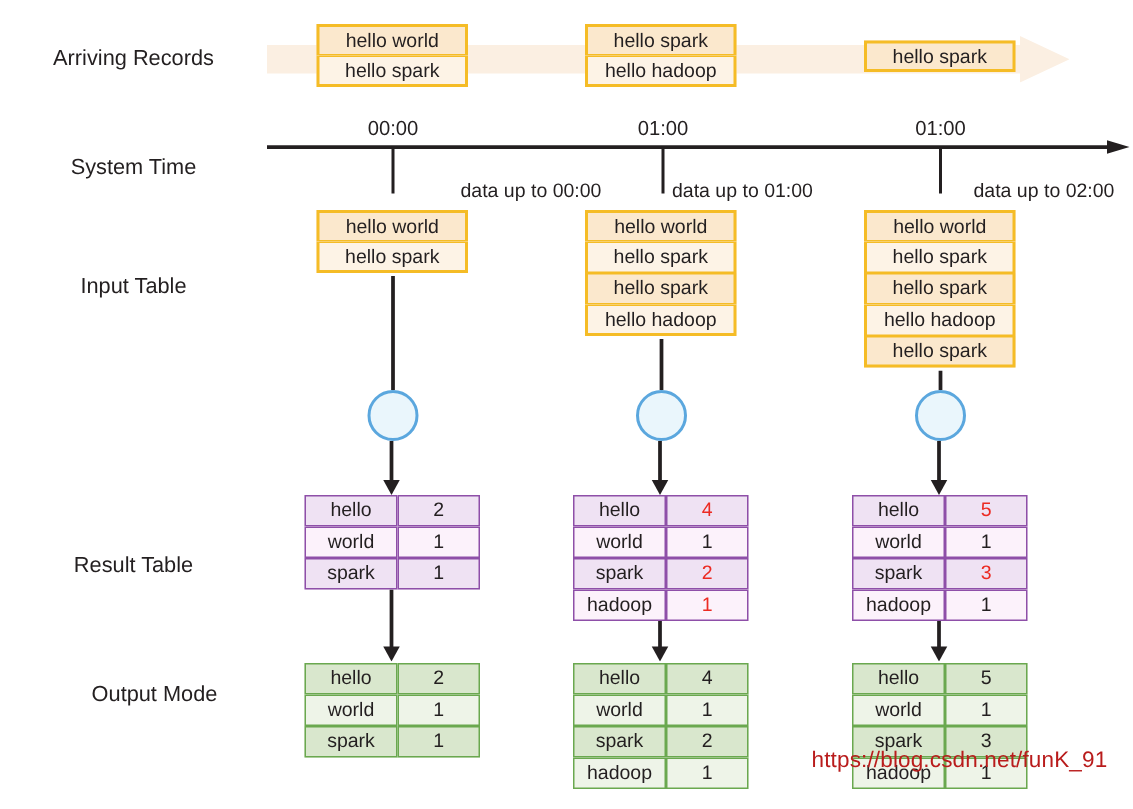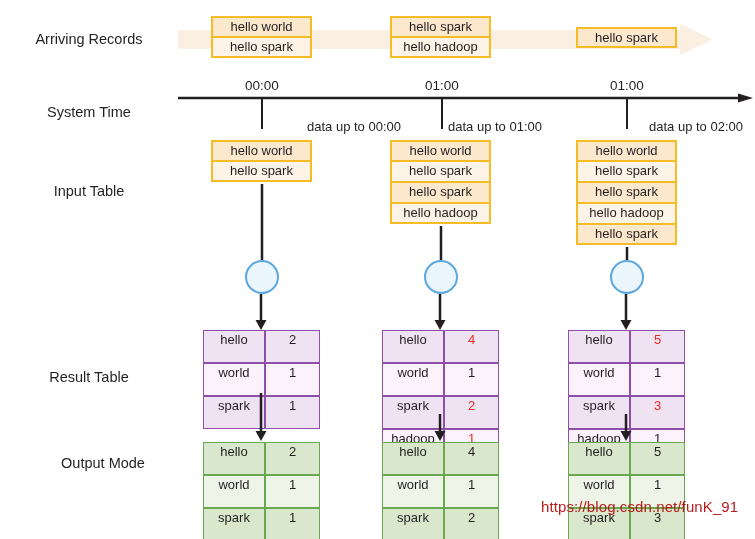--- a/index.html
+++ b/index.html
@@ -112,21 +112,21 @@
 
   
   .kvtable {
     position: absolute;
     border-collapse: collapse;
     box-sizing: border-box;
     font-size: 13px;
   }
   .kvtable .trow {
     display: flex;
-    height: 33px;
+    height: 21px;
   }
   .kvtable .k, .kvtable .v {
     box-sizing: border-box;
     line-height: 18px;
     text-align: center;
     font-size: 13px;
   }
   
   .kvtable.purple .k,
   .kvtable.purple .v {

